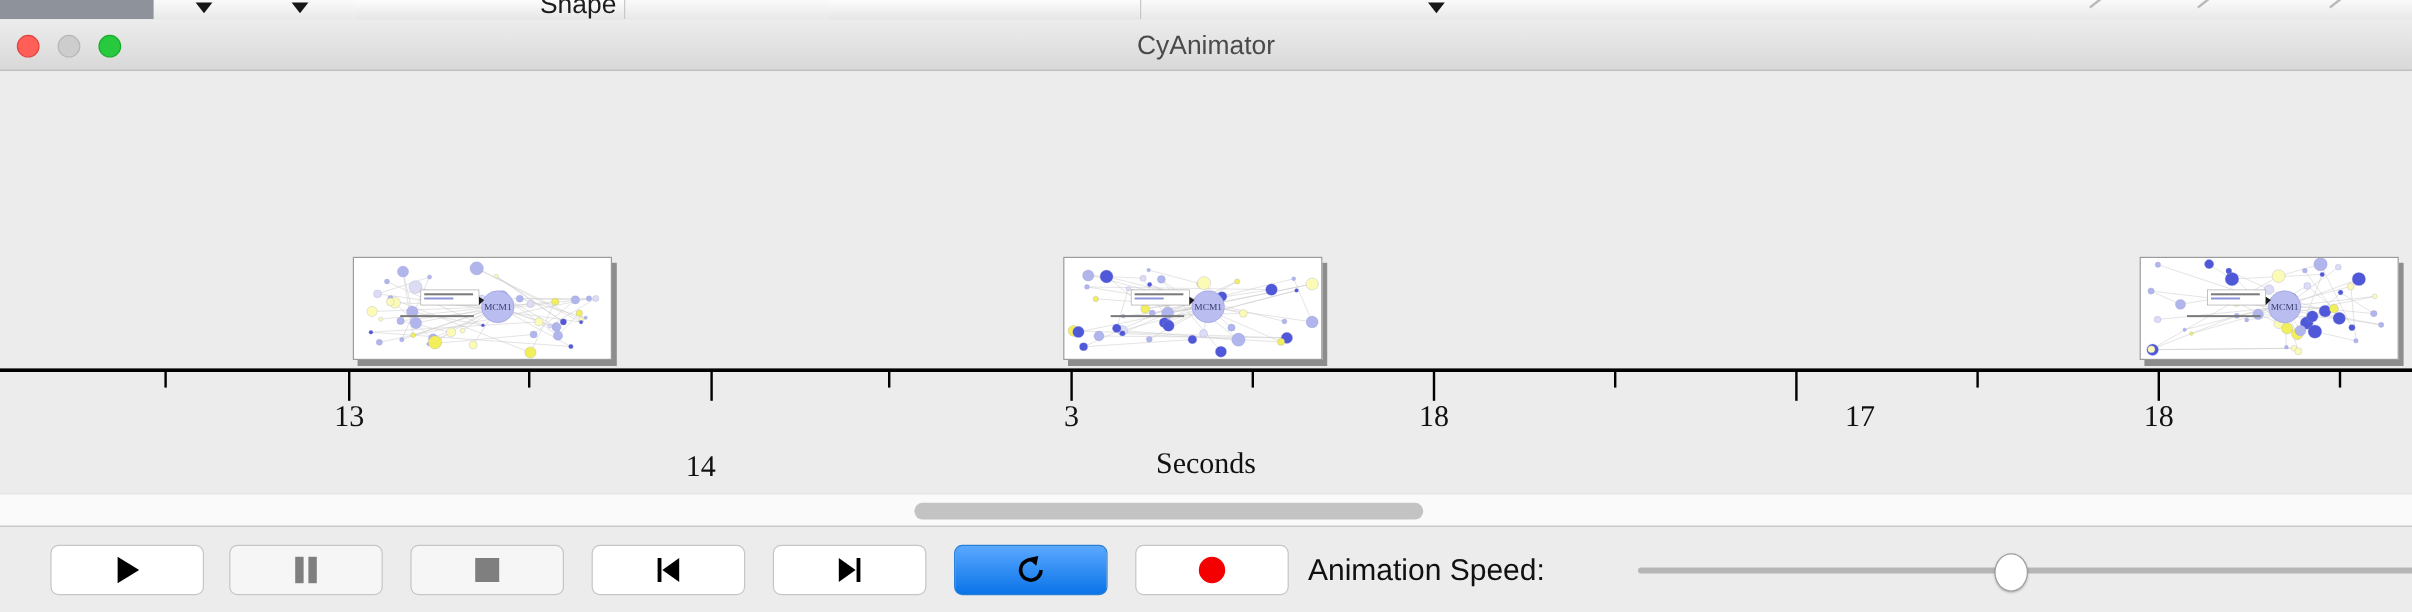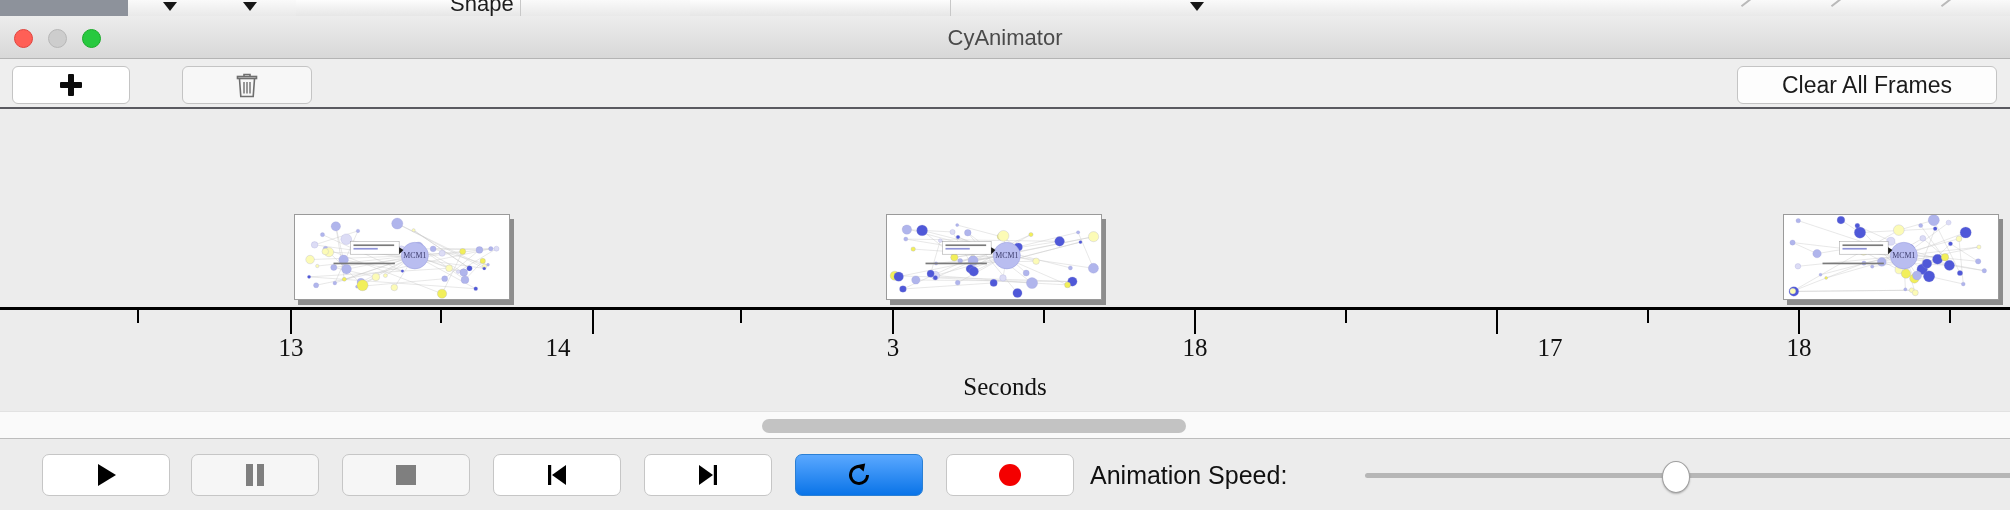--- a/index.html
+++ b/index.html
@@ -324,39 +324,20 @@
     <div class="bg-diag" style="left:1940px;"></div>
   </div>
 
   <div class="titlebar">
     <div class="traffic close"></div>
     <div class="traffic min"></div>
     <div class="traffic max"></div>
     <div class="window-title">CyAnimator</div>
   </div>
 
-  <div class="toolbar">
-
-    <div class="tb-btn white btn-add">
-      <span class="plus-icon"></span>
-    </div>
-
-    <div class="tb-btn grayed btn-delete">
-      <svg class="ico trash-icon" viewBox="0 0 22 26">
-        <rect x="1.5" y="4.5" width="19" height="2" fill="none" stroke="#6e6e6e" stroke-width="1.6"></rect>
-        <path d="M8 4.5 V2.5 H14 V4.5" fill="none" stroke="#6e6e6e" stroke-width="1.6"></path>
-        <path d="M3.5 7 L4.8 24.5 H17.2 L18.5 7" fill="none" stroke="#6e6e6e" stroke-width="1.6"></path>
-        <line x1="8" y1="10" x2="8" y2="21.5" stroke="#6e6e6e" stroke-width="1.4"></line>
-        <line x1="11" y1="10" x2="11" y2="21.5" stroke="#6e6e6e" stroke-width="1.4"></line>
-        <line x1="14" y1="10" x2="14" y2="21.5" stroke="#6e6e6e" stroke-width="1.4"></line>
-      </svg>
-    </div>
-
-    <div class="tb-btn btn-clear">Clear All Frames</div>
-  </div>
 
   <div class="timeline">
     <div id="frames-layer">
         <div class="frame" style="left: 294px; top: 103px; width: 216px; height: 86px;">
           <div class="frame-shadow"></div>
           <div class="frame-inner">
             <svg class="net" viewBox="0 0 300 120" preserveAspectRatio="none">
               <g stroke="#c9c9c9" stroke-width="0.6" fill="none">
                 <line x1="168" y1="58" x2="31.24909122085048" y2="72.85833333333333"></line>
                 <line x1="88.27309670781894" y1="22.76574074074074" x2="27.484825102880656" y2="42.64907407407407"></line>
@@ -678,21 +659,21 @@
           </div>
         </div>
       </div>
     <div class="axis-line"></div>
     <div id="ticks-layer">
         <div class="tick minor" style="left: 137px;"></div>
         <div class="tick major" style="left: 290px;"></div>
         <div class="tick-label" style="left: 291px;">13</div>
         <div class="tick minor" style="left: 440px;"></div>
         <div class="tick major" style="left: 592px;"></div>
-        <div class="tick-label" style="left: 558px;">14</div>
+        <div class="tick-label" style="left: 584px; margin-top: 42px;">14</div>
         <div class="tick minor" style="left: 740px;"></div>
         <div class="tick major" style="left: 892px;"></div>
         <div class="tick-label" style="left: 893px;">3</div>
         <div class="tick minor" style="left: 1043px;"></div>
         <div class="tick major" style="left: 1194px;"></div>
         <div class="tick-label" style="left: 1195px;">18</div>
         <div class="tick minor" style="left: 1345px;"></div>
         <div class="tick major" style="left: 1496px;"></div>
         <div class="tick-label" style="left: 1550px; text-align: center;">17</div>
         <div class="tick minor" style="left: 1647px;"></div>

